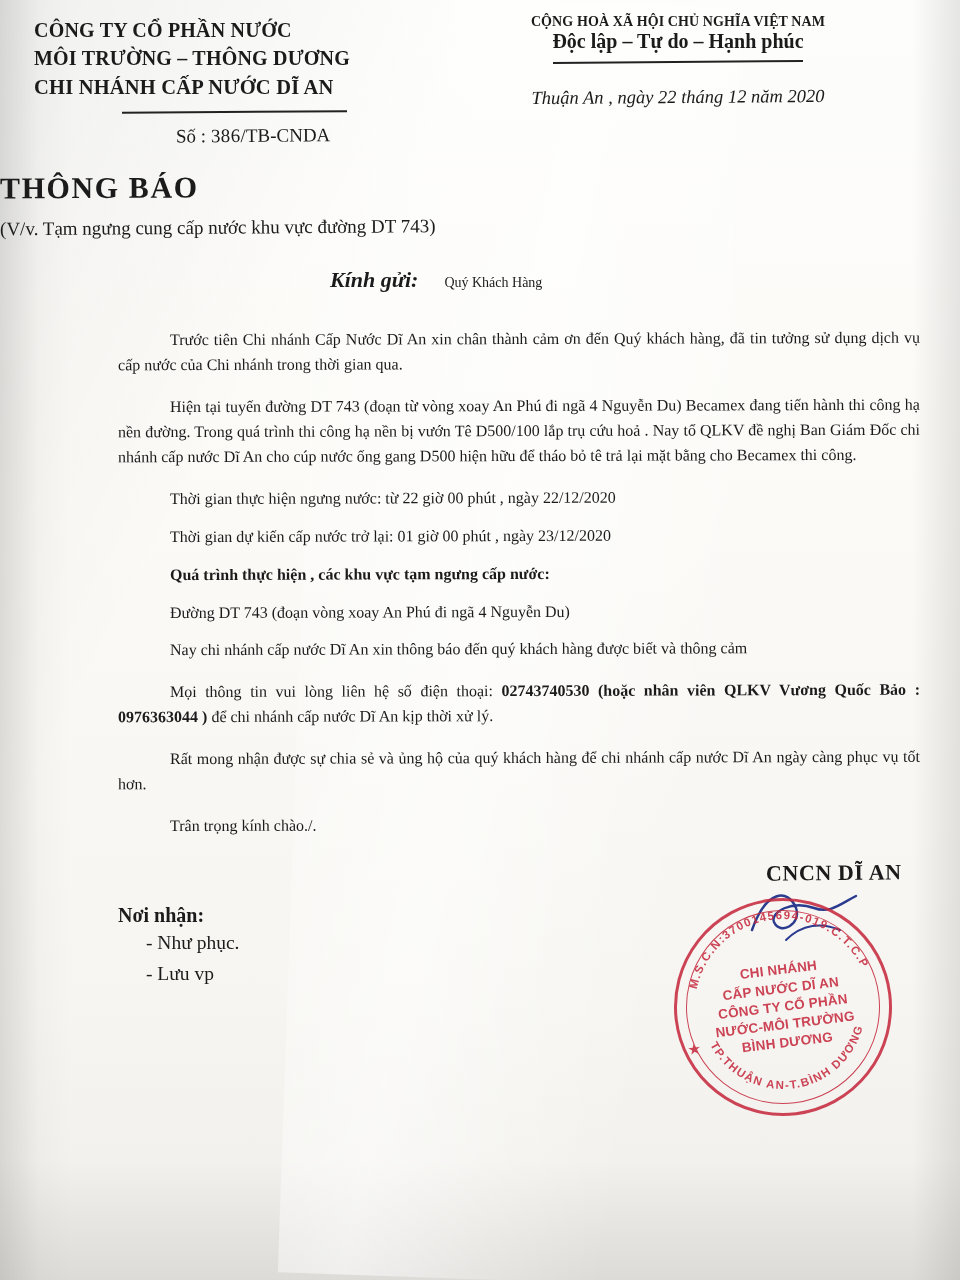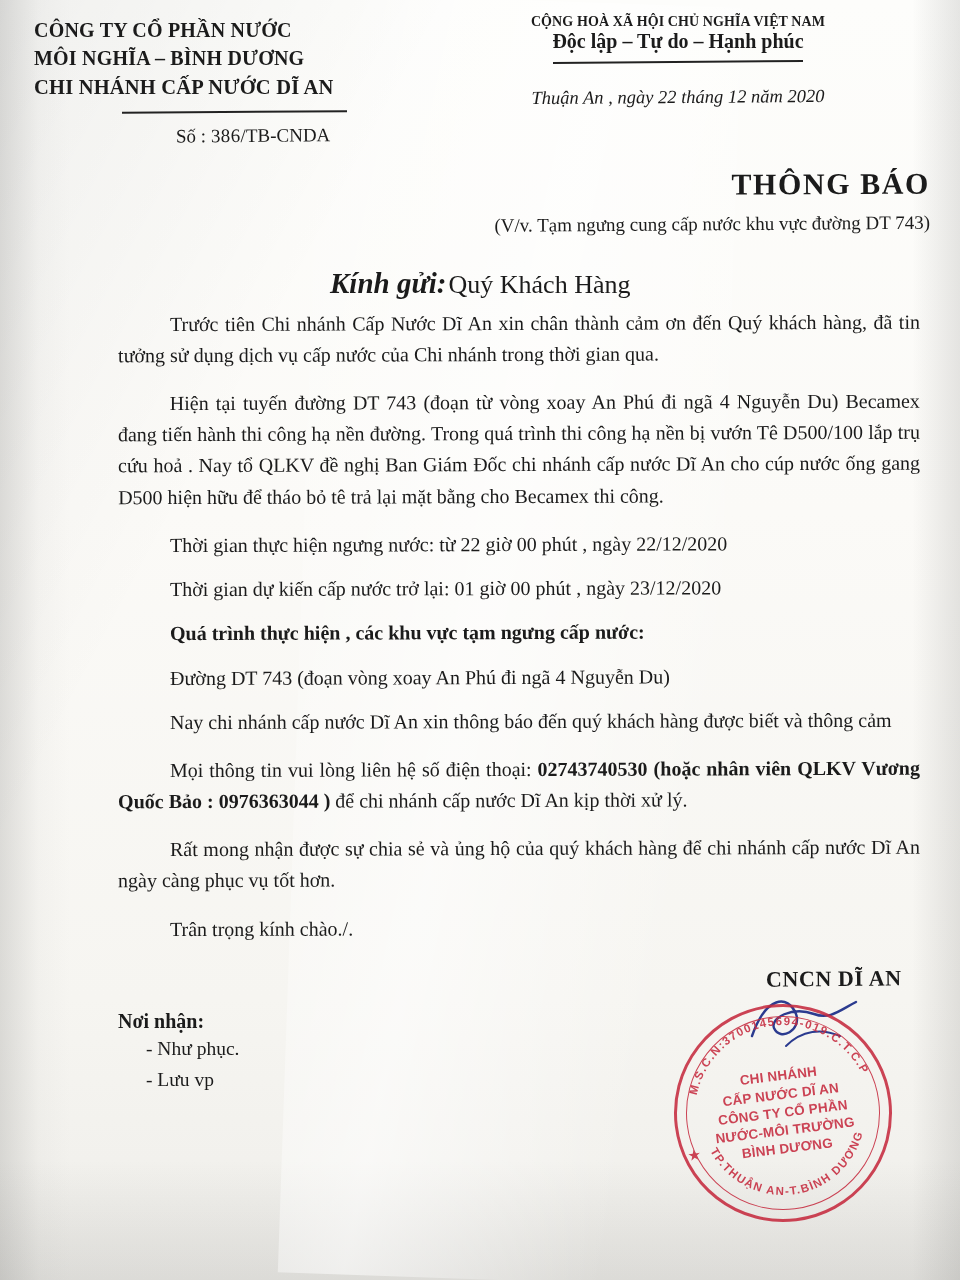--- a/index.html
+++ b/index.html
@@ -103,21 +103,21 @@
     padding-left: 142px;
     white-space: nowrap;
     transform: rotate(-0.5deg);
   }
   .so-num {
     letter-spacing: 0.4px;
   }
 
   
   .title-block {
-    text-align: right;
+    text-align: left;
     margin-top: 22px;
     padding-right: 30px;
   }
   .title {
     font-weight: bold;
     font-size: 30px;
     letter-spacing: 1.6px;
     transform: rotate(-0.3deg);
   }
   .subtitle {
@@ -128,32 +128,32 @@
 
   .recipient {
     margin-top: 30px;
     padding-left: 330px;
     font-size: 21px;
     white-space: nowrap;
   }
   .recipient i {
     font-style: italic;
     font-weight: bold;
-    font-size: 29px;
+    font-size: 22px;
   }
   .recipient span.to {
-    font-size: 26px;
-    margin-left: 2px;
+    font-size: 14px;
+    margin-left: 26px;
   }
 
   
   .body {
-    margin-top: 8px;
+    margin-top: 34px;
     padding: 0 40px 0 118px;
-    font-size: 20px;
+    font-size: 16px;
     line-height: 1.56;
     text-align: justify;
   }
   .para {
     margin-bottom: 17px;
     text-indent: 52px;
     transform: rotate(-0.18deg);
   }
   .para.nogap { margin-bottom: 13px; }
   .para.bold {
@@ -262,21 +262,21 @@
   <div class="shade shade-right"></div>
   <div class="shade shade-bottom"></div>
   <div class="shade shade-diag"></div>
 
   <div class="doc">
 
     <div class="header">
 
       <div class="hdr-left">
         <div class="org-line">CÔNG TY CỔ PHẦN NƯỚC</div>
-        <div class="org-line">MÔI NGHĨA – BÌNH DƯƠNG</div>
+        <div class="org-line">MÔI TRƯỜNG – THÔNG DƯƠNG</div>
         <div class="org-line l3">CHI NHÁNH CẤP NƯỚC DĨ AN</div>
         <div class="rule rule-left"></div>
         <div class="so-line">
           <span>Số :</span>
           <span class="so-num">386</span><span>/TB-CNDA</span>
         </div>
       </div>
 
       <div class="hdr-right">
         <div class="nation">CỘNG HOÀ XÃ HỘI CHỦ NGHĨA VIỆT NAM</div>

